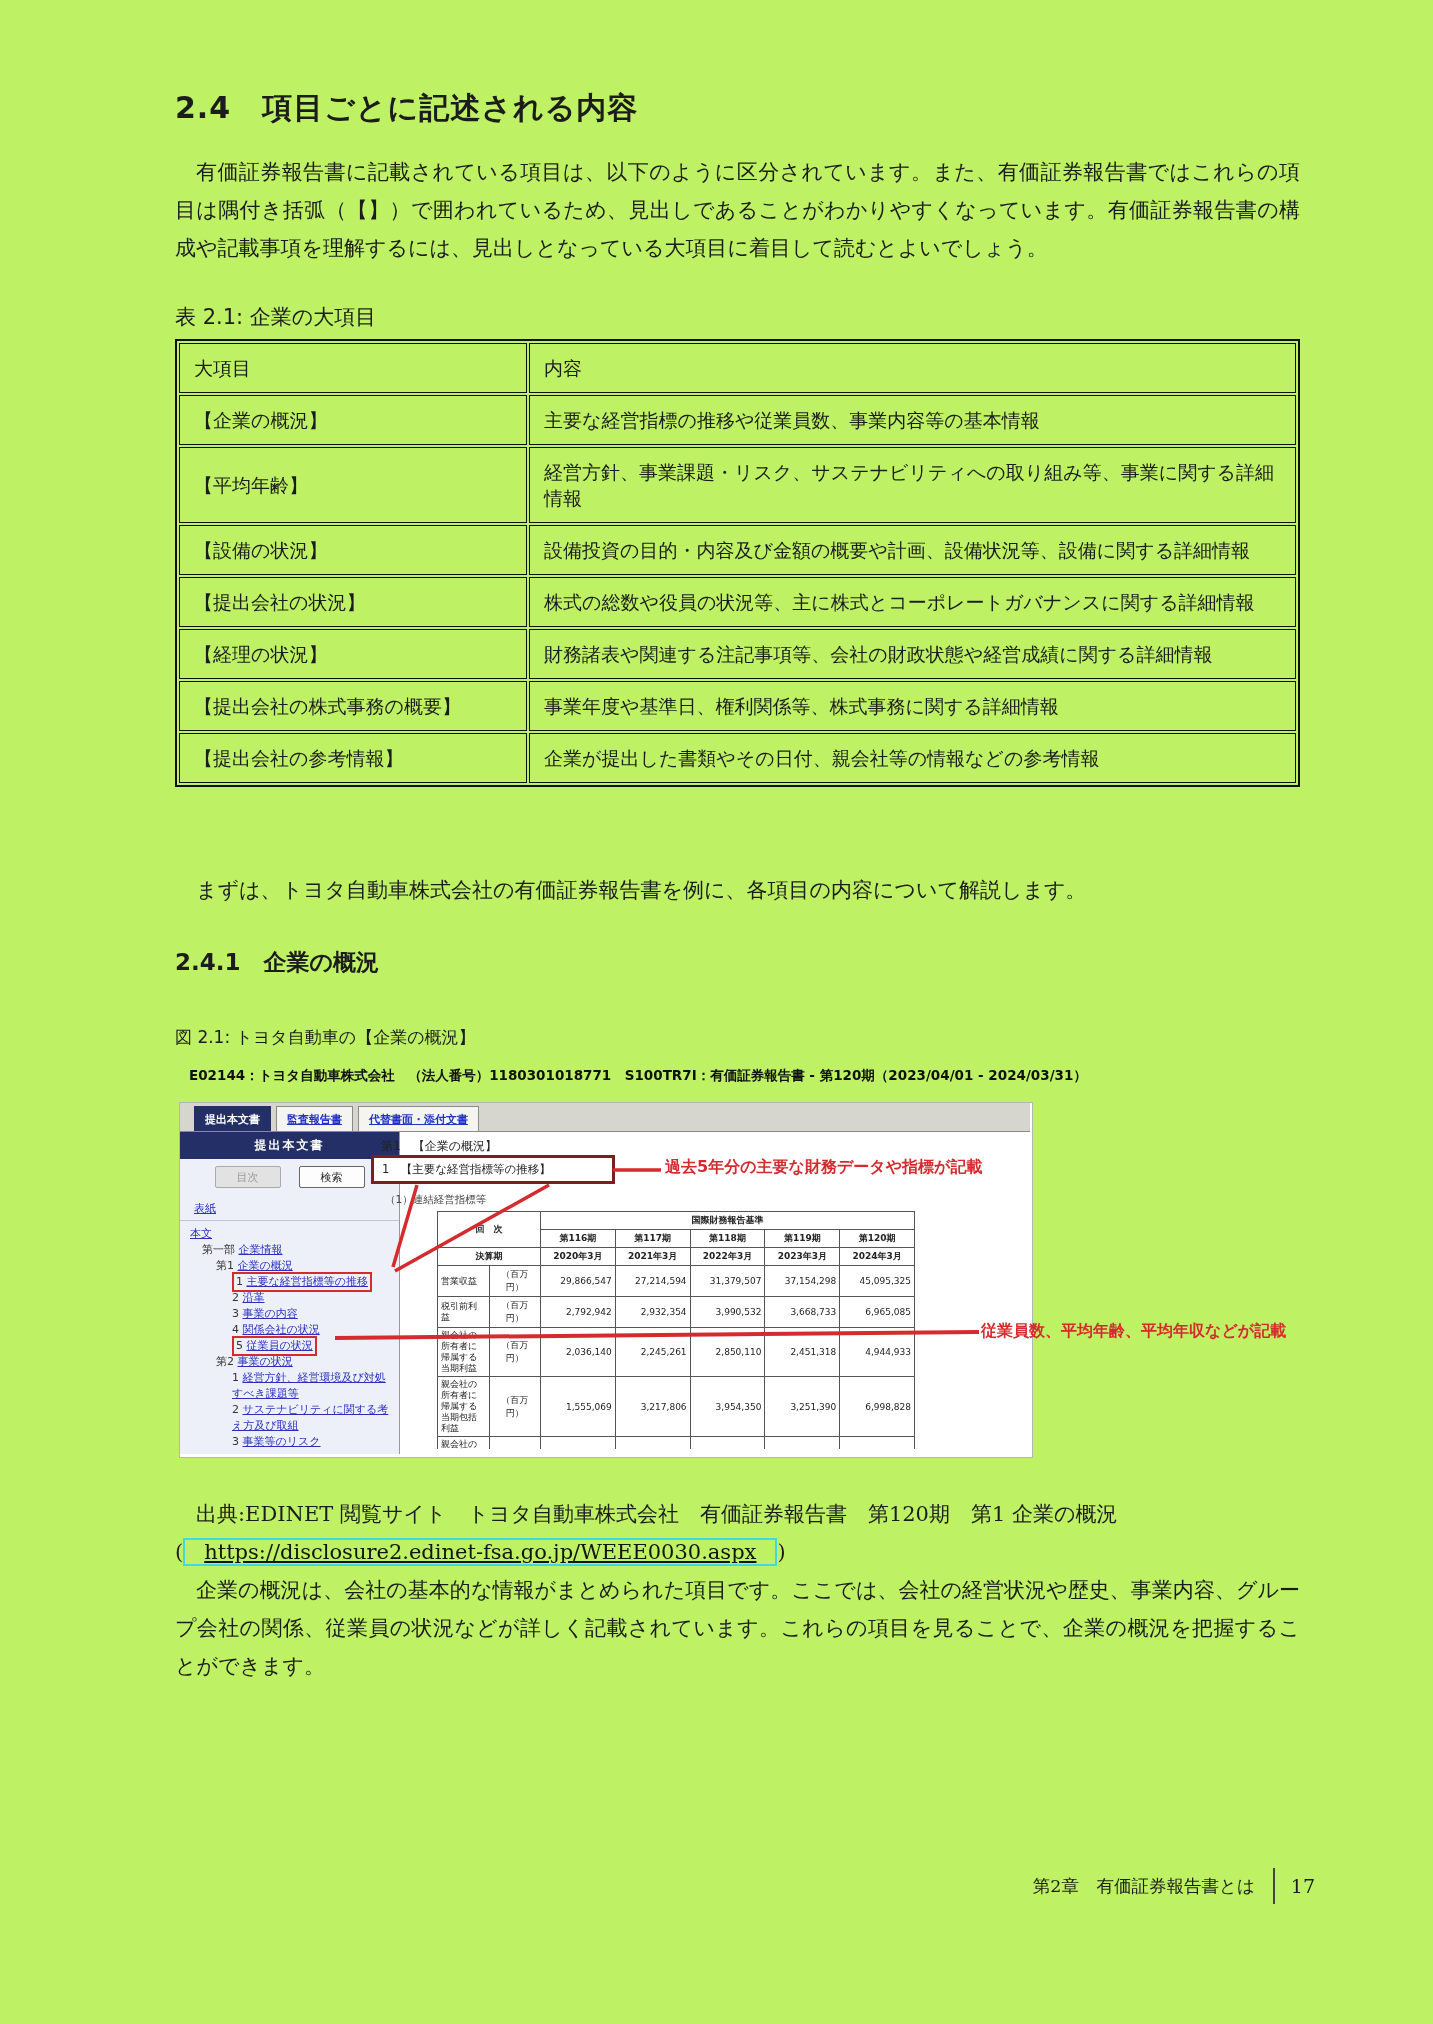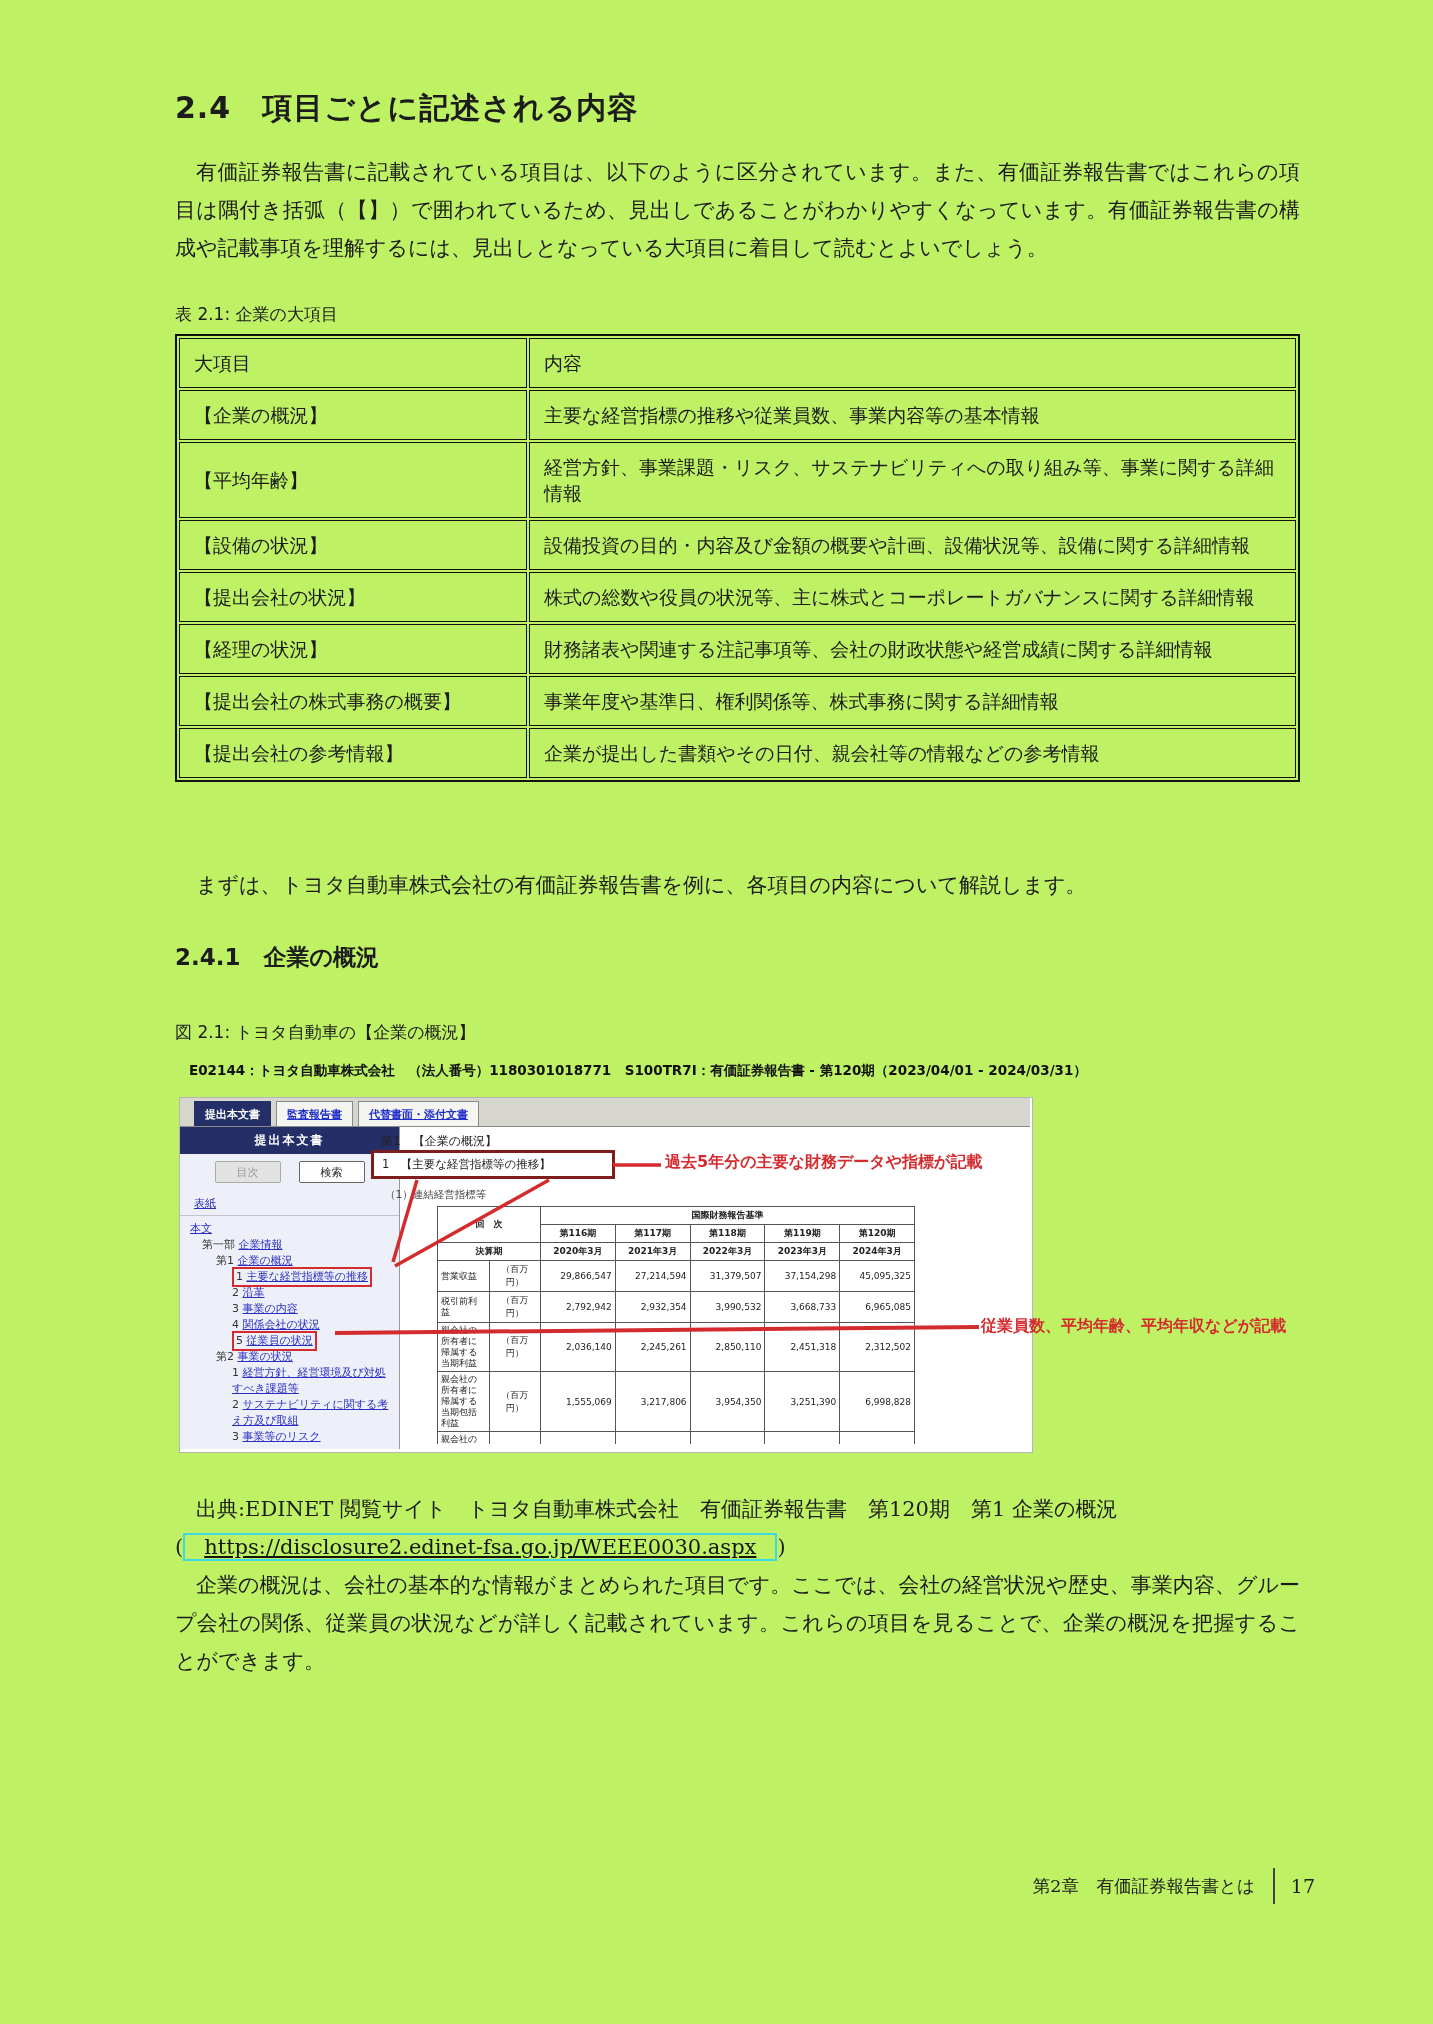--- a/index.html
+++ b/index.html
@@ -6,21 +6,21 @@
   .page{position:relative;width:1433px;height:2024px;background:#bef264;overflow:hidden;
         font-family:"DejaVu Serif","Liberation Serif",serif;color:#1c1c1c;}
   .content{position:absolute;left:175px;top:0;width:1130px;}
 
   h1.sec{font-family:"DejaVu Sans","Liberation Sans",sans-serif;font-weight:bold;
          font-size:30px;margin:88px 0 0 0;letter-spacing:1px;}
   p.body{font-size:21px;line-height:38px;text-align:justify;margin:0;width:1125px;}
   .indent{text-indent:1em;}
   p.intro{margin-top:24px;}
 
-  .tcaption{font-family:"DejaVu Sans","Liberation Sans",sans-serif;font-size:17px;margin-top:36px;}
+  .tcaption{font-family:"DejaVu Sans","Liberation Sans",sans-serif;font-size:21px;margin-top:36px;}
   table.t21{border-collapse:separate;border-spacing:2px;border:2px solid #111;
             width:1125px;margin-top:8px;font-size:19px;}
   table.t21 td{border:1px solid #111;padding:11px 14px;line-height:26px;}
   table.t21 td.c1{width:318px;}
 
   p.lead{margin-top:84px;}
   h2.subsec{font-family:"DejaVu Sans","Liberation Sans",sans-serif;font-weight:bold;
             font-size:23px;margin:38px 0 0 0;}
   .fcaption{font-family:"DejaVu Sans","Liberation Sans",sans-serif;font-size:17px;margin-top:48px;}
   .docheader{font-family:"DejaVu Sans","Liberation Sans",sans-serif;font-weight:bold;
@@ -210,21 +210,21 @@
             <td class="val">3,668,733</td>
             <td class="val">6,965,085</td>
           </tr>
           <tr>
             <td class="lab">親会社の所有者に帰属する当期利益</td>
             <td class="unit">（百万円）</td>
             <td class="val">2,036,140</td>
             <td class="val">2,245,261</td>
             <td class="val">2,850,110</td>
             <td class="val">2,451,318</td>
-            <td class="val">2,312,502</td>
+            <td class="val">4,944,933</td>
           </tr>
           <tr>
             <td class="lab">親会社の所有者に帰属する当期包括利益</td>
             <td class="unit">（百万円）</td>
             <td class="val">1,555,069</td>
             <td class="val">3,217,806</td>
             <td class="val">3,954,350</td>
             <td class="val">3,251,390</td>
             <td class="val">6,998,828</td>
           </tr>

